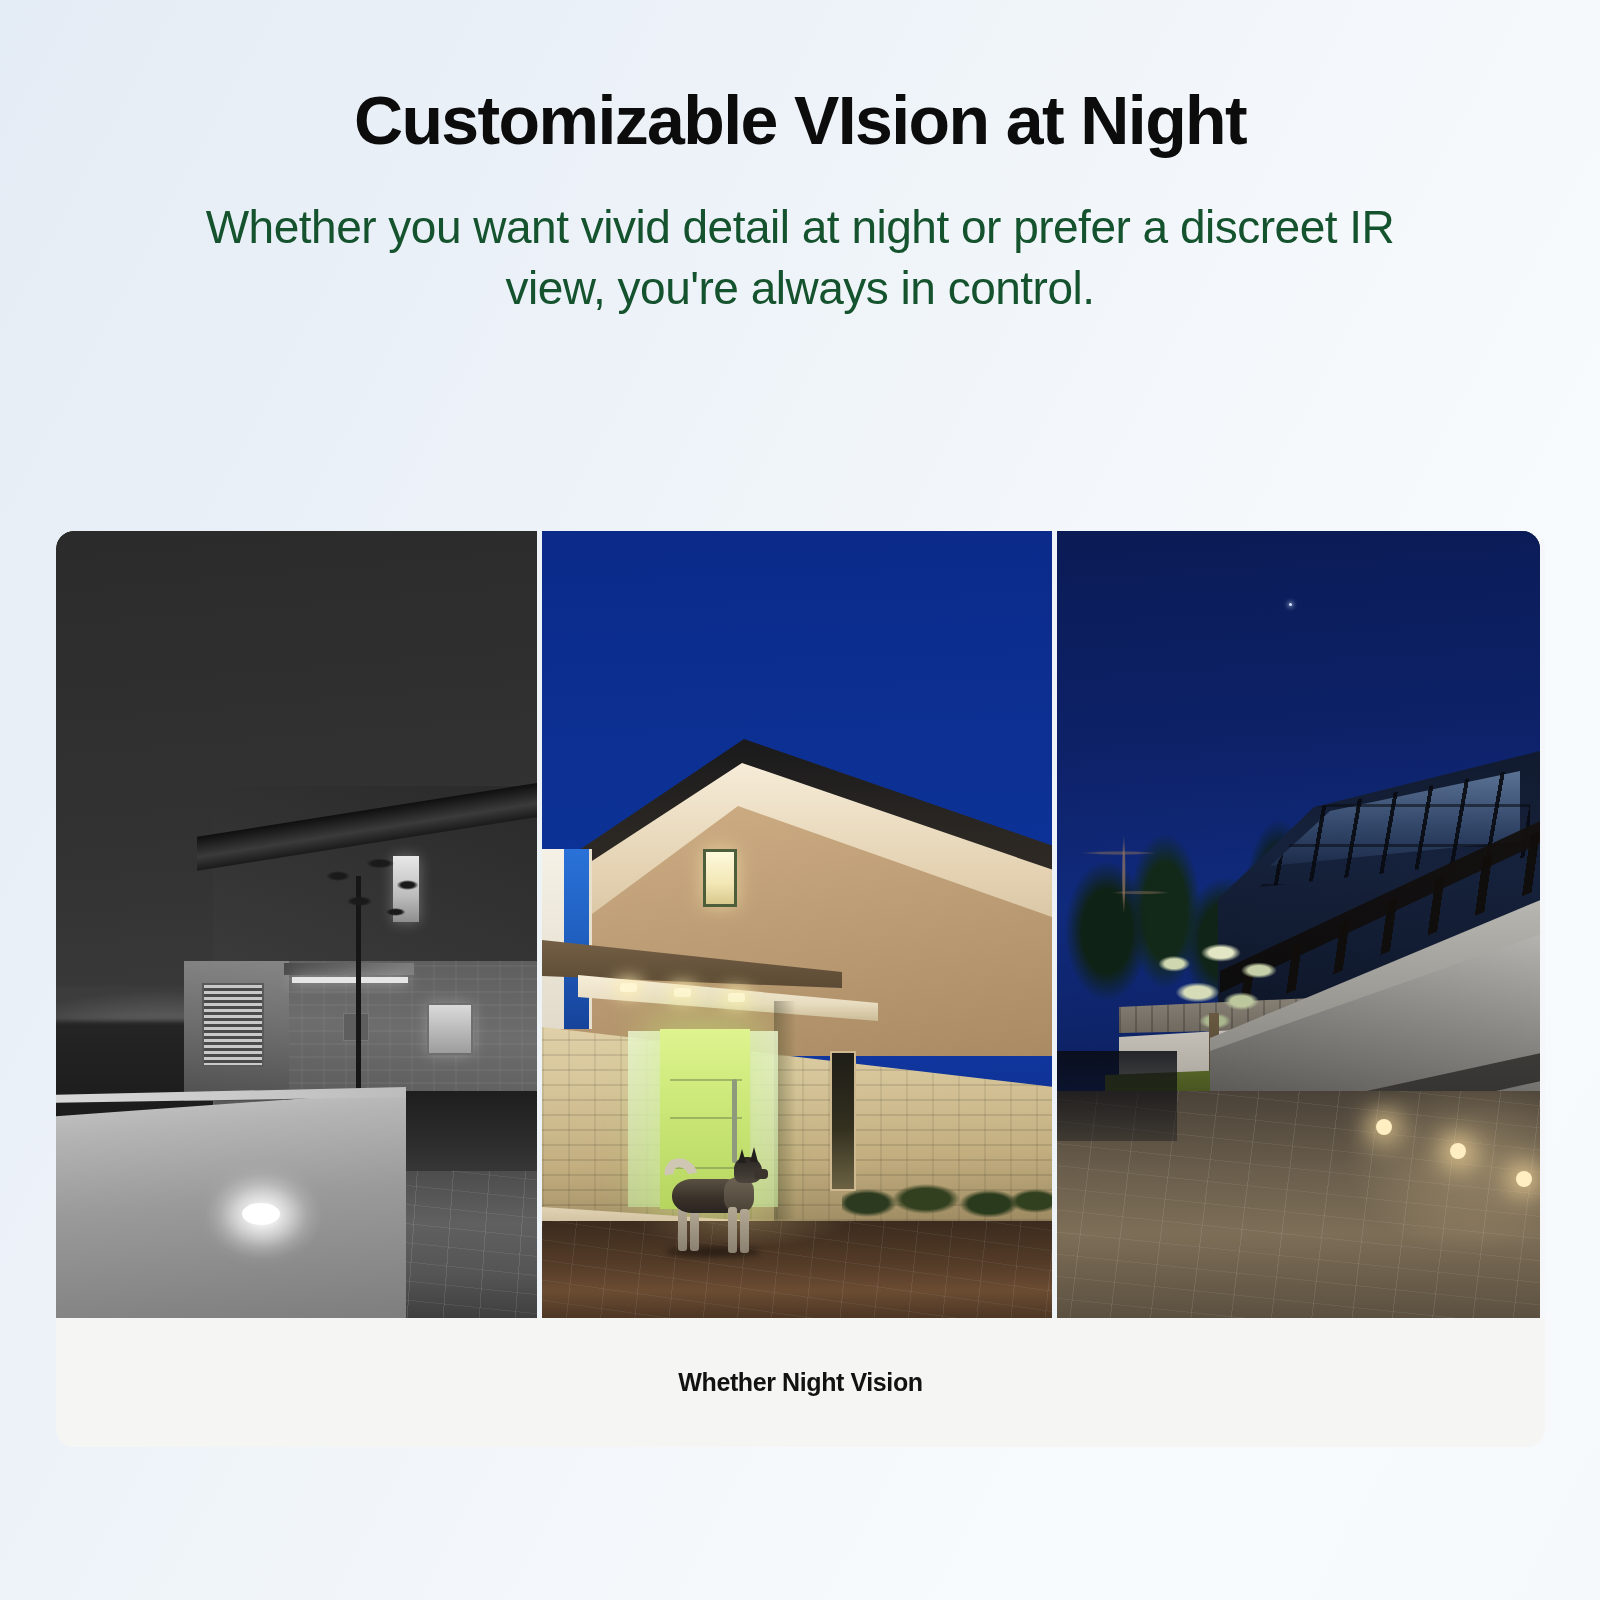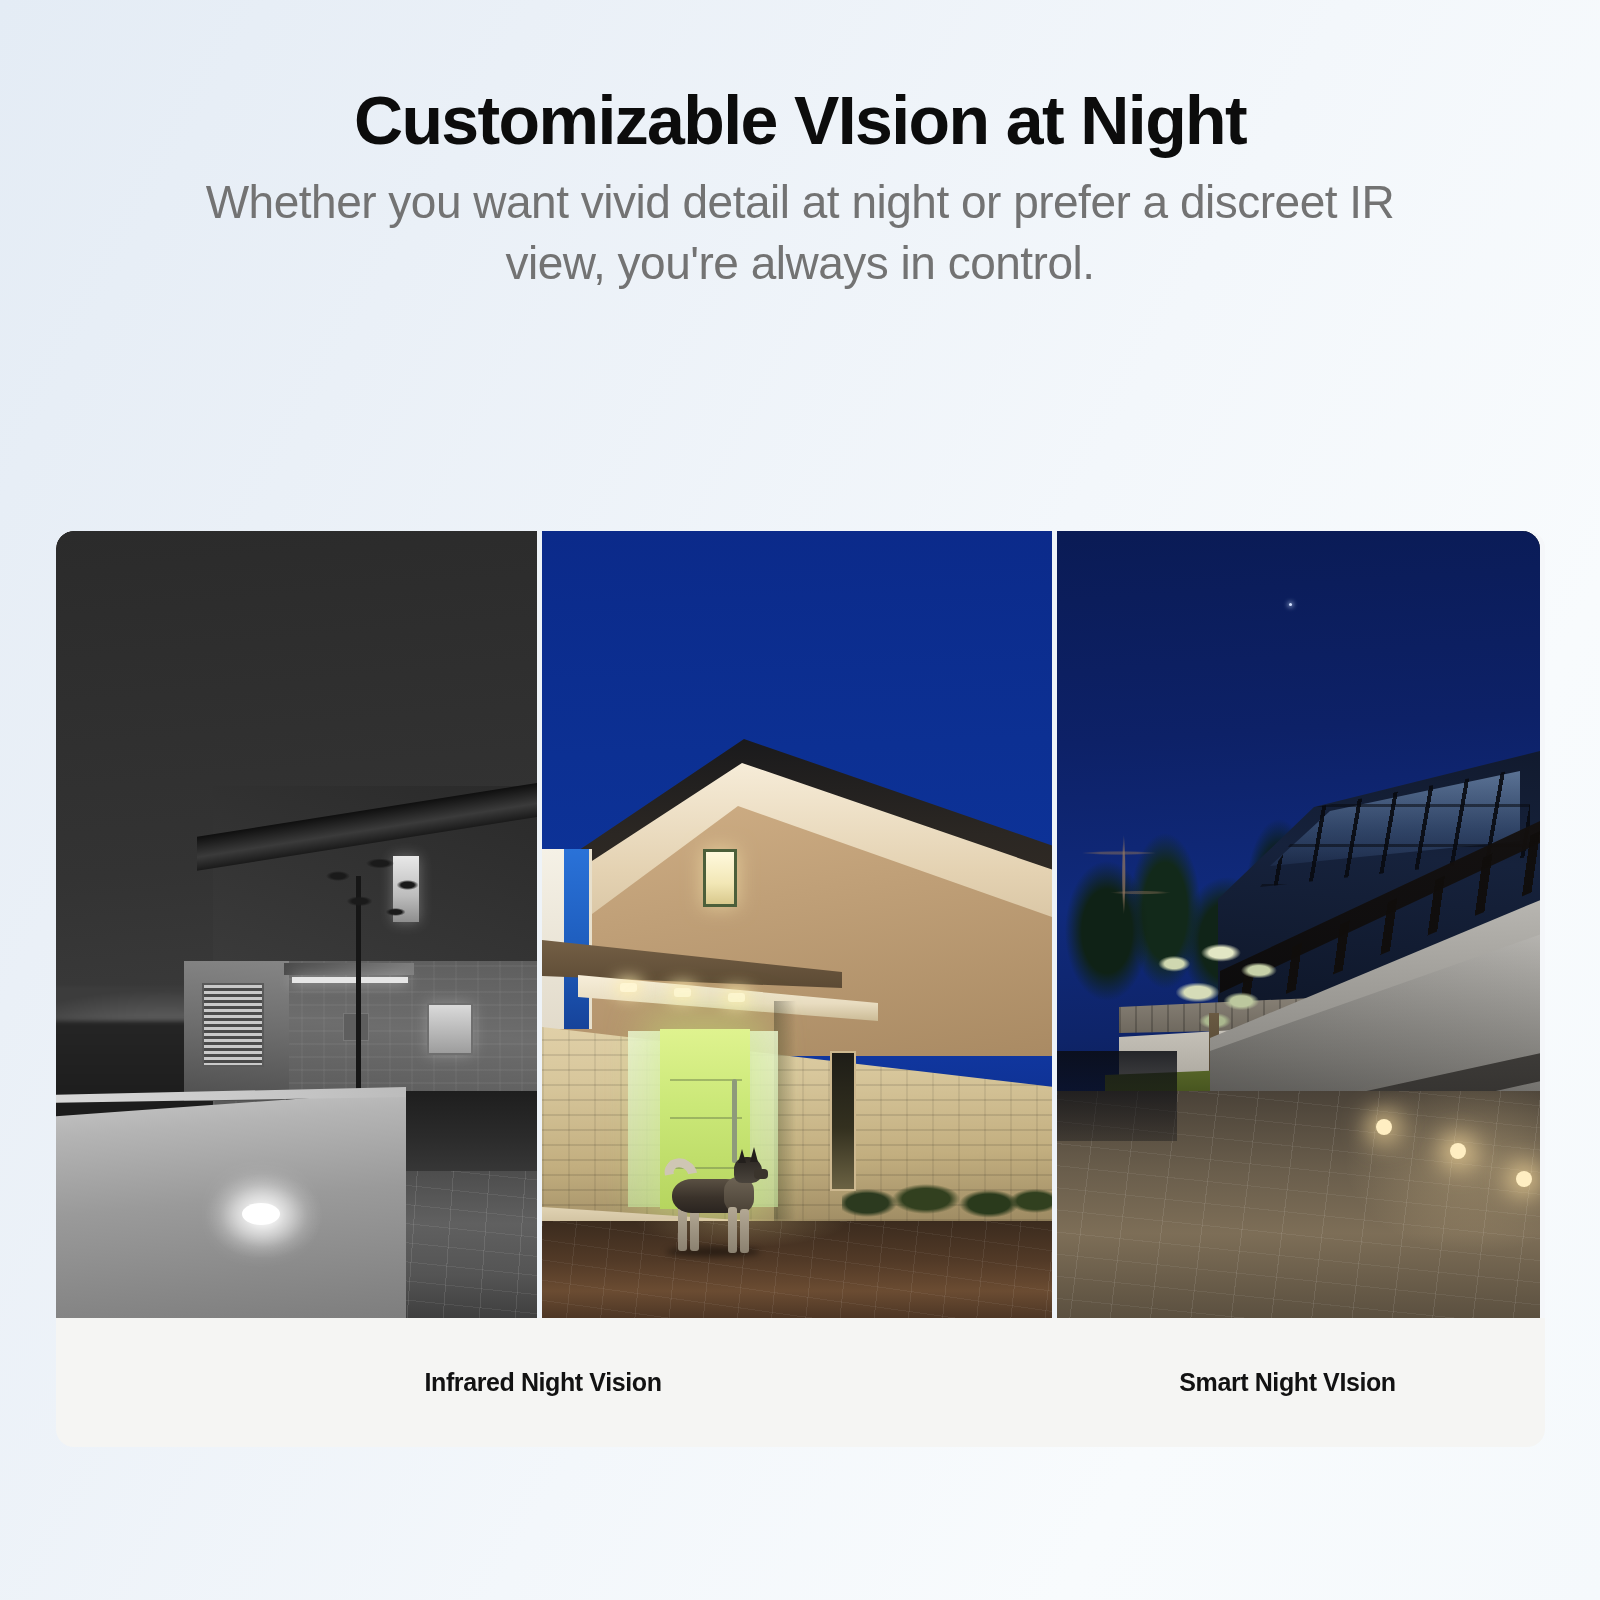--- a/index.html
+++ b/index.html
@@ -26,24 +26,24 @@
   .page-title {
     font-size: 68px;
     font-weight: 700;
     letter-spacing: -1.6px;
     color: #0c0c0c;
     line-height: 1.12;
     font-family: "Liberation Sans", sans-serif;
   }
 
   .page-subtitle {
-    margin-top: 14px;
+    margin-top: 39px;
     font-size: 46px;
     font-weight: 400;
-    color: #737373;
+    color: #14532d;
     line-height: 1.32;
     letter-spacing: -0.5px;
     max-width: 1300px;
     margin-left: auto;
     margin-right: auto;
   }
 
   
   .gallery-card {
     position: absolute;
@@ -575,17 +575,16 @@
       <div class="fc-ground-glow"></div>
       <div class="fc-ledge-light" style="right:148px; top:588px;"></div>
       <div class="fc-ledge-light" style="right:74px;  top:612px;"></div>
       <div class="fc-ledge-light" style="right:8px;   top:640px;"></div>
       <div class="fc-dark-left"></div>
     </div>
 
   </div>
 
   <div class="captions">
-    <div class="caption">Infrared Night Vision</div>
-    <div class="caption caption-2">Smart Night VIsion</div>
+    <div class="caption">Whether Night Vision</div>
   </div>
 
 </div>
 
 </body></html>

